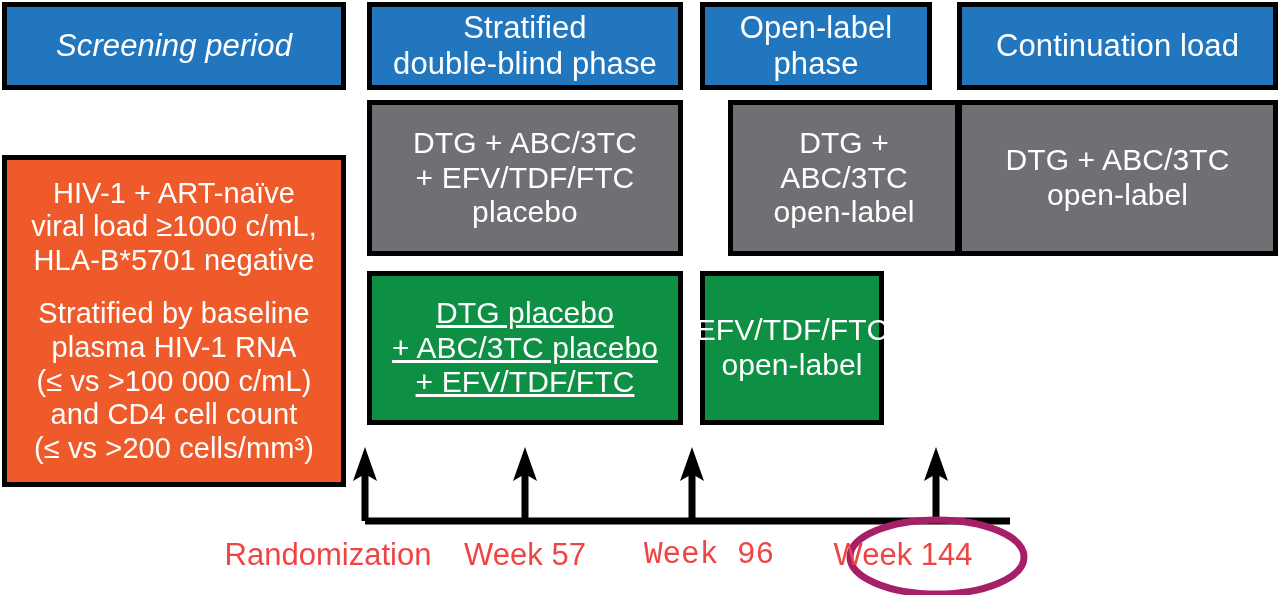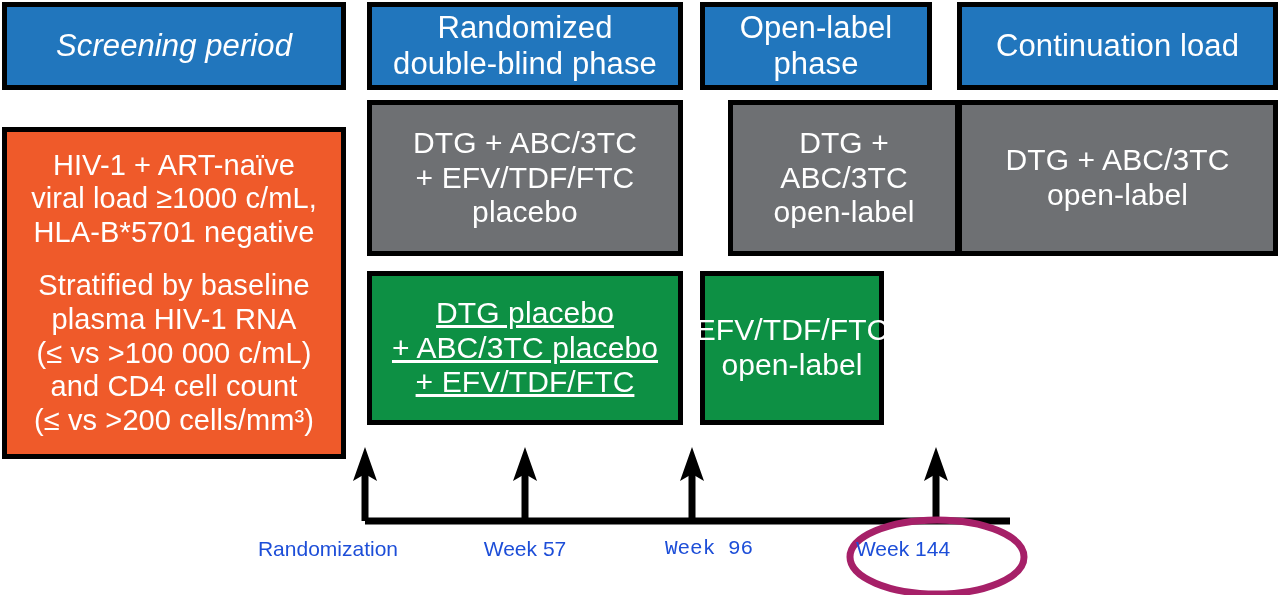--- a/index.html
+++ b/index.html
@@ -44,51 +44,52 @@
   .arm-green {
     background: #0d9044;
     font-size: 30px;
   }
   .population {
     background: #ef5a2a;
     font-size: 29px;
     flex-direction: column;
     justify-content: center;
     padding: 8px 6px;
+    margin-top: 28px;
   }
   .population .para {
     white-space: pre-line;
   }
   .population .para-1 { margin-bottom: 20px; }
 
   
   #timeline {
     position: absolute;
     left: 0;
     top: 0;
     width: 1280px;
     height: 595px;
     pointer-events: none;
   }
   .tl-label {
     position: absolute;
-    color: #1d4ed8;
-    font-size: 21px;
+    color: #ef4444;
+    font-size: 31px;
     white-space: nowrap;
     transform: translateX(-50%);
   }
 </style>
 </head>
 <body>
 
 <div id="canvas">
 
   <div class="box phase-header" style="left:2px; top:2px; width:344px; height:88px;font-style:italic;">Screening period</div>
 
-  <div class="box phase-header" style="left:367px; top:2px; width:316px; height:88px;">Randomized
+  <div class="box phase-header" style="left:367px; top:2px; width:316px; height:88px;">Stratified
 double-blind phase</div>
 
   <div class="box phase-header" style="left:700px; top:2px; width:232px; height:88px;">Open-label
 phase</div>
 
   <div class="box phase-header" style="left:957px; top:2px; width:321px; height:88px;">Continuation load</div>
 
   <div class="box population" style="left:2px; top:127px; width:344px; height:332px;">
     <div class="para para-1">HIV-1 + ART-naïve
 viral load ≥1000 c/mL,

